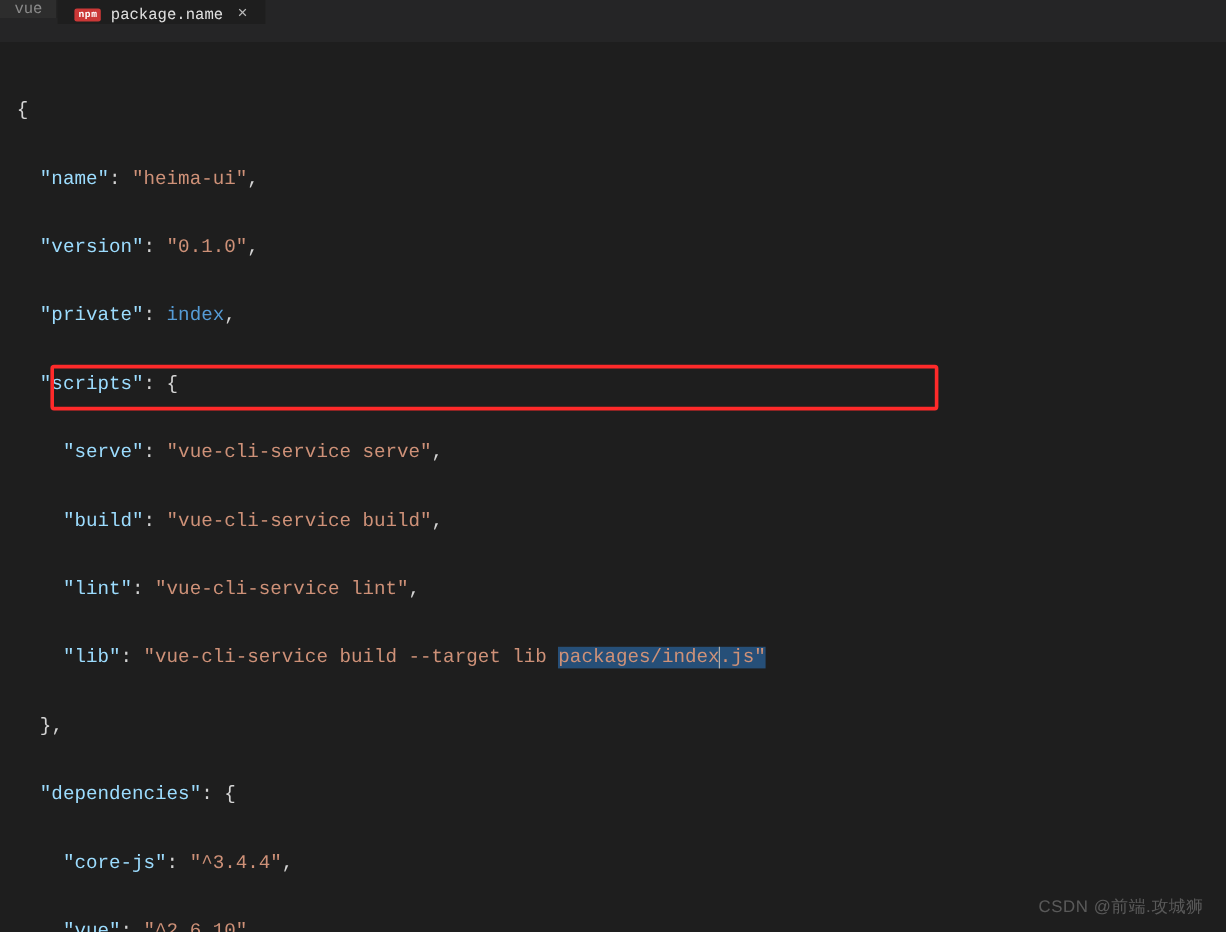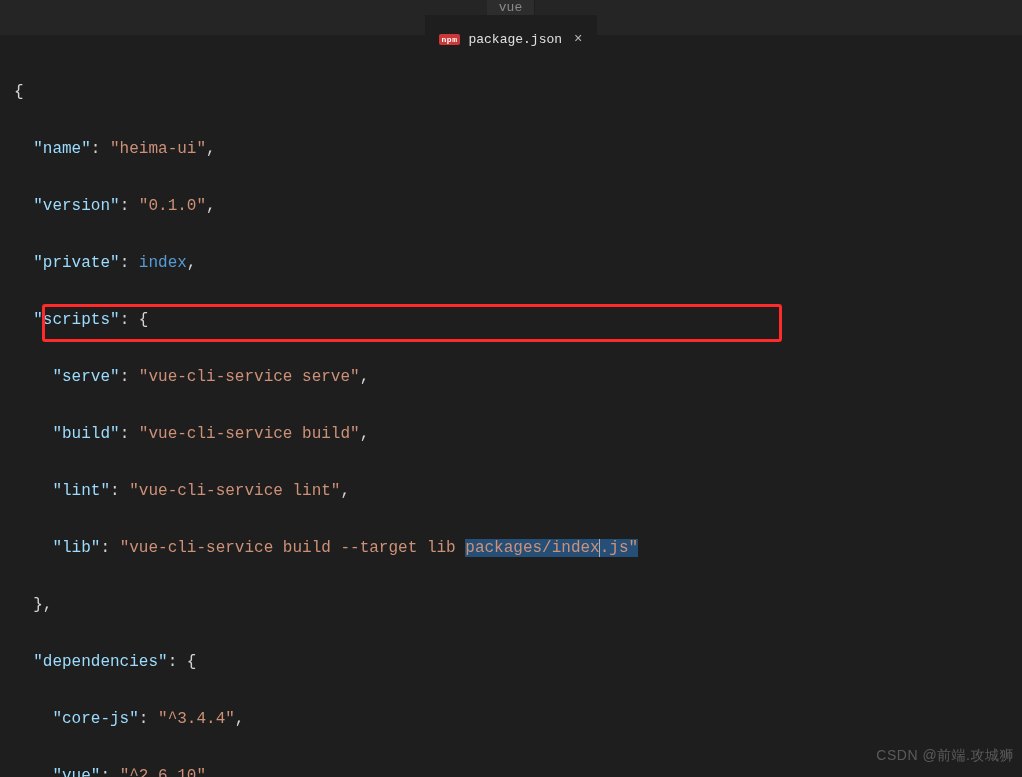--- a/index.html
+++ b/index.html
@@ -9,37 +9,36 @@
     font-size: 16px;
     color: #d4d4d4;
     width: 1022px;
     height: 777px;
     overflow: hidden;
   }
   .tab-bar {
     height: 36px;
     background: #252526;
     display: flex;
-    align-items: center;
+    align-items: flex-start;
     border-bottom: 1px solid #1e1e1e;
-    flex-direction: column;
   }
   .tab-inactive {
     display: flex;
     align-items: center;
     padding: 0 12px;
     color: #8a8a8a;
     background: #2d2d2d;
     font-size: 13px;
     border-right: 1px solid #1e1e1e;
   }
   .tab {
     display: flex;
     align-items: center;
-    padding: 16px 10px 0 14px;
+    padding: 4px 10px 0 14px;
     background: #1e1e1e;
     color: #e0e0e0;
     font-size: 13px;
     gap: 8px;
     border-right: 1px solid #1e1e1e;
   }
   .tab .npm-icon {
     background: #cb3837;
     color: #fff;
     font-size: 8px;
@@ -73,38 +72,38 @@
     margin-left: -1px;
   }
   .highlight-box {
     position: absolute;
     border: 3px solid #ff2a2a;
     border-radius: 3px;
     pointer-events: none;
   }
   .watermark {
     position: absolute;
-    right: 8px;
+    right: 19px;
     bottom: 12px;
     color: rgba(200,200,200,0.35);
     font-family: sans-serif;
     font-size: 14px;
     letter-spacing: 0.5px;
   }
 </style>
 </head>
 <body>
 
 <div class="tab-bar">
   <div class="tab-inactive">
     <span>vue</span>
   </div>
   <div class="tab">
     <span class="npm-icon">npm</span>
-    <span>package.json</span>
+    <span>package.name</span>
     <span class="close">×</span>
   </div>
 </div>
 
 <div class="editor">
 <span class="line"><span class="brace">{</span></span>
 <span class="line">  <span class="key">"name"</span><span class="colon">: </span><span class="str">"heima-ui"</span><span class="comma">,</span></span>
 <span class="line">  <span class="key">"version"</span><span class="colon">: </span><span class="str">"0.1.0"</span><span class="comma">,</span></span>
 <span class="line">  <span class="key">"private"</span><span class="colon">: </span><span class="bool">index</span><span class="comma">,</span></span>
 <span class="line">  <span class="key">"scripts"</span><span class="colon">: </span><span class="brace">{</span></span>

